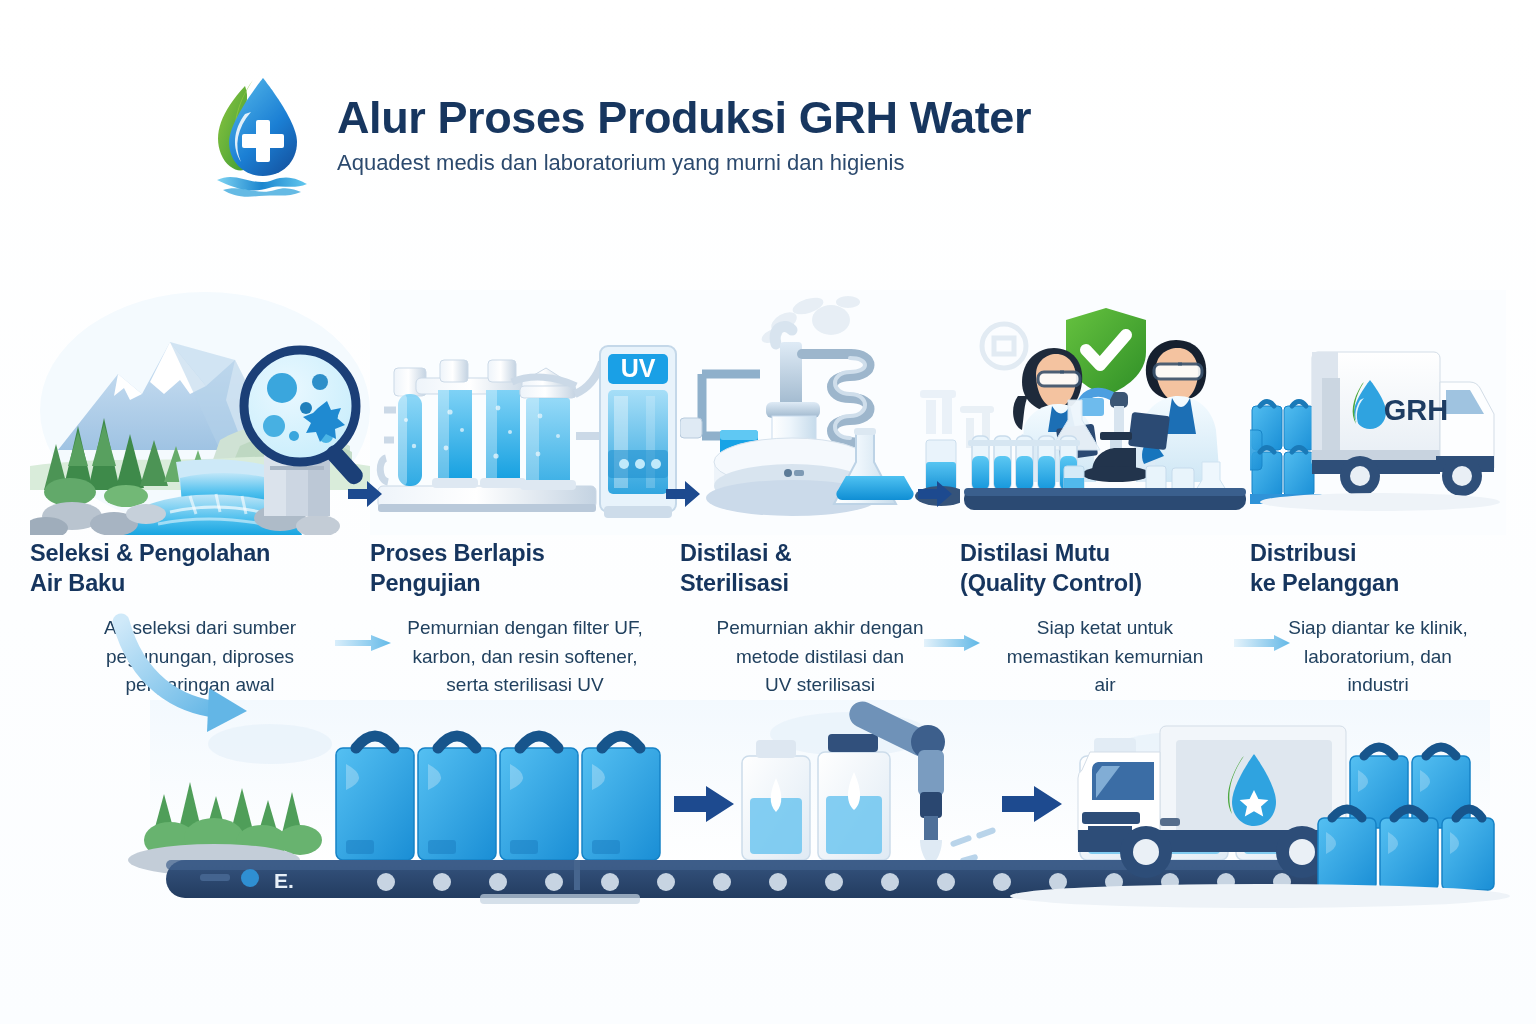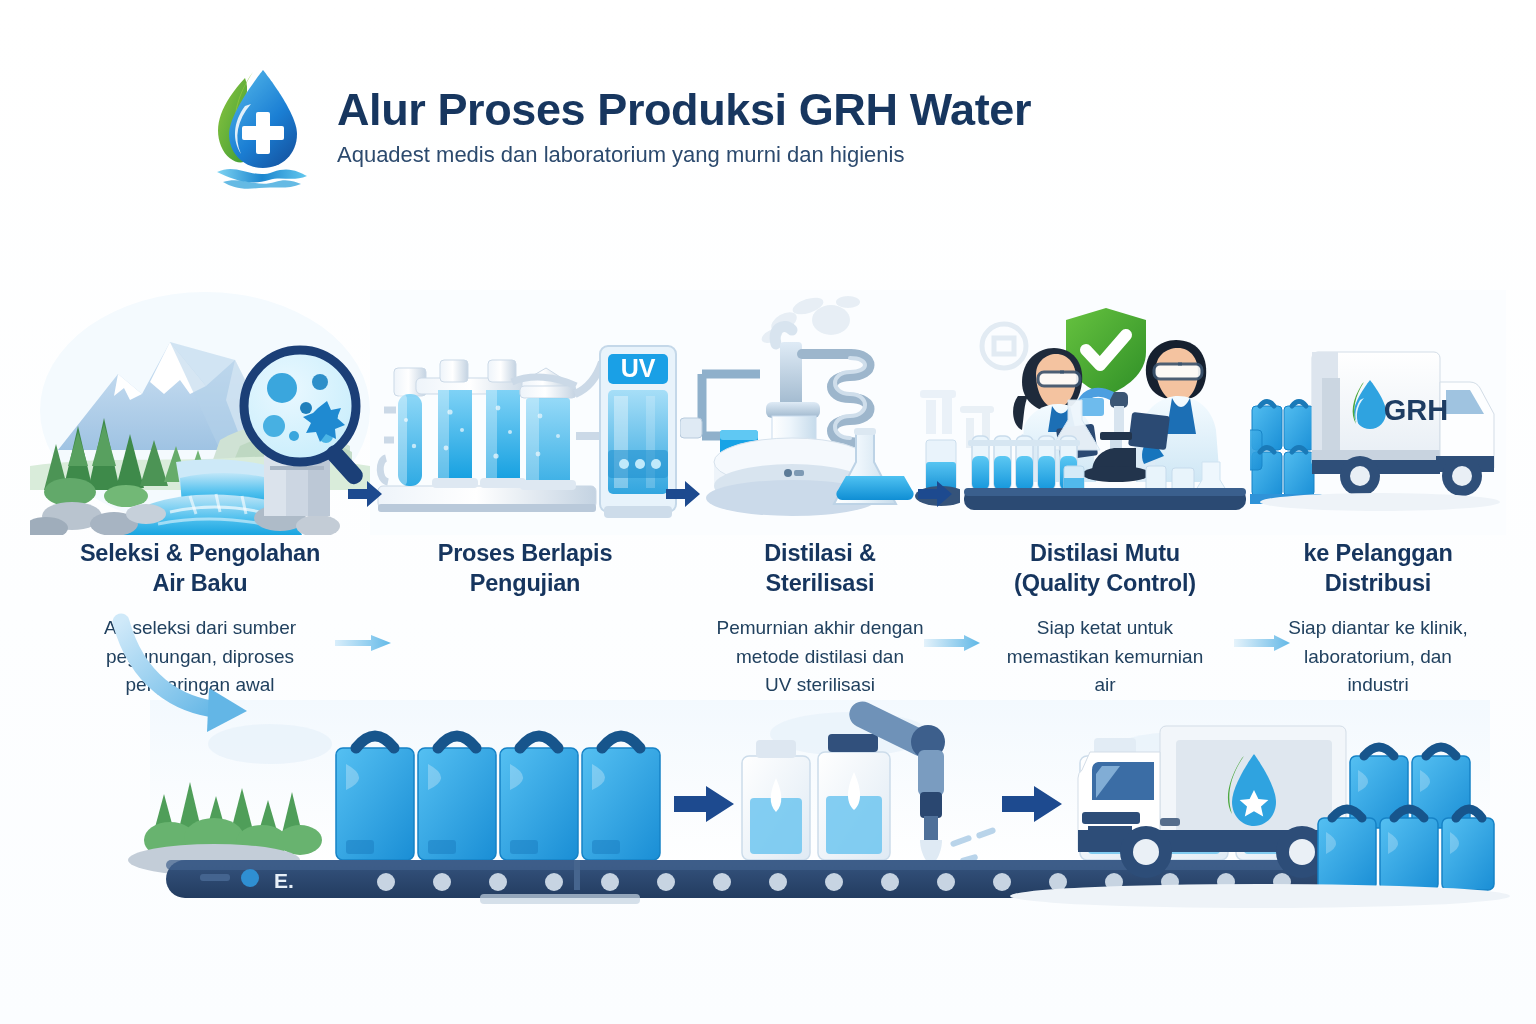--- a/index.html
+++ b/index.html
@@ -10,21 +10,21 @@
     overflow: hidden;
   }
   #canvas {
     position: relative;
     width: 1536px; height: 1024px;
     background: linear-gradient(180deg,#ffffff 0%,#fdfeff 60%,#fbfdff 100%);
   }
 
   
   .header {
-    position: absolute; left: 0; top: 62px; width: 1232px;
+    position: absolute; left: 0; top: 70px; width: 1232px;
     display: flex; align-items: center; justify-content: center; gap: 18px;
   }
   .logo-wrap { width: 118px; height: 128px; position: relative; flex: none; }
   .title-block { display: flex; flex-direction: column; }
   .main-title {
     font-size: 45px; font-weight: bold; color: #17365f;
     letter-spacing: -0.4px; line-height: 1.1; white-space: nowrap;
   }
   .sub-title {
     font-size: 22px; color: #2c4a6e; margin-top: 8px;
@@ -34,21 +34,21 @@
   
   .steps {
     position: absolute; left: 30px; top: 290px; width: 1476px; height: 440px;
     display: flex; align-items: flex-start;
   }
   .step { position: relative; height: 440px; }
   .scene {
     position: relative; width: 100%; height: 245px; overflow: hidden;
   }
   .step-title {
-    margin-top: 4px; text-align: center;
+    margin-top: 4px; 
     font-size: 23.5px; font-weight: bold; color: #16355e; line-height: 1.26;
     letter-spacing: -0.2px;
   }
   .step-desc {
     margin-top: 16px; text-align: center;
     font-size: 19px; color: #21415f; line-height: 1.5;
   }
 
   .w1 { width: 340px; }
   .w2 { width: 310px; }
@@ -313,20 +313,25 @@
               <circle cx="286" cy="174" r="5" fill="#bfe9fb"></circle>
             <rect x="234" y="216" width="68" height="12" rx="4" fill="#cddcea"></rect>
             <text x="268" y="87" font-family="Liberation Sans, sans-serif" font-size="25" font-weight="bold" fill="#ffffff" text-anchor="middle">UV</text>
           </g>
         </svg>
       </div>
       <div class="step-title">
         <div>Proses Berlapis</div>
         <div>Pengujian</div>
       </div>
+      <div class="step-desc">
+        <div>Pemurnian dengan filter UF,</div>
+        <div>karbon, dan resin softener,</div>
+        <div>serta sterilisasi UV</div>
+      </div>
       <div class="scene-arrow" style="left:296px;">
         <svg width="34" height="28" viewBox="0 0 34 28">
             <path d="M0 9 H19 V1 L34 14 L19 27 V19 H0 Z" fill="#1d4a8f"></path>
           </svg>
       </div>
     </div>
 
     <div class="step w3">
       <div class="scene">
         <svg width="280" height="245" viewBox="0 0 280 245">
@@ -603,22 +608,22 @@
 
             <circle cx="110" cy="186" r="20" fill="#2f4f79"></circle>
               <circle cx="110" cy="186" r="10" fill="#e9eff5"></circle>
             <circle cx="212" cy="186" r="20" fill="#2f4f79"></circle>
               <circle cx="212" cy="186" r="10" fill="#e9eff5"></circle>
           </g>
           <ellipse cx="130" cy="212" rx="120" ry="9" fill="#eef3f8"></ellipse>
         </svg>
       </div>
       <div class="step-title">
+        <div>Distribusi</div>
         <div>ke Pelanggan</div>
-        <div>Distribusi</div>
       </div>
       <div class="step-desc">
         <div>Siap diantar ke klinik,</div>
         <div>laboratorium, dan</div>
         <div>industri</div>
       </div>
     </div>
   </div>
 
   <div class="curve-arrow">

